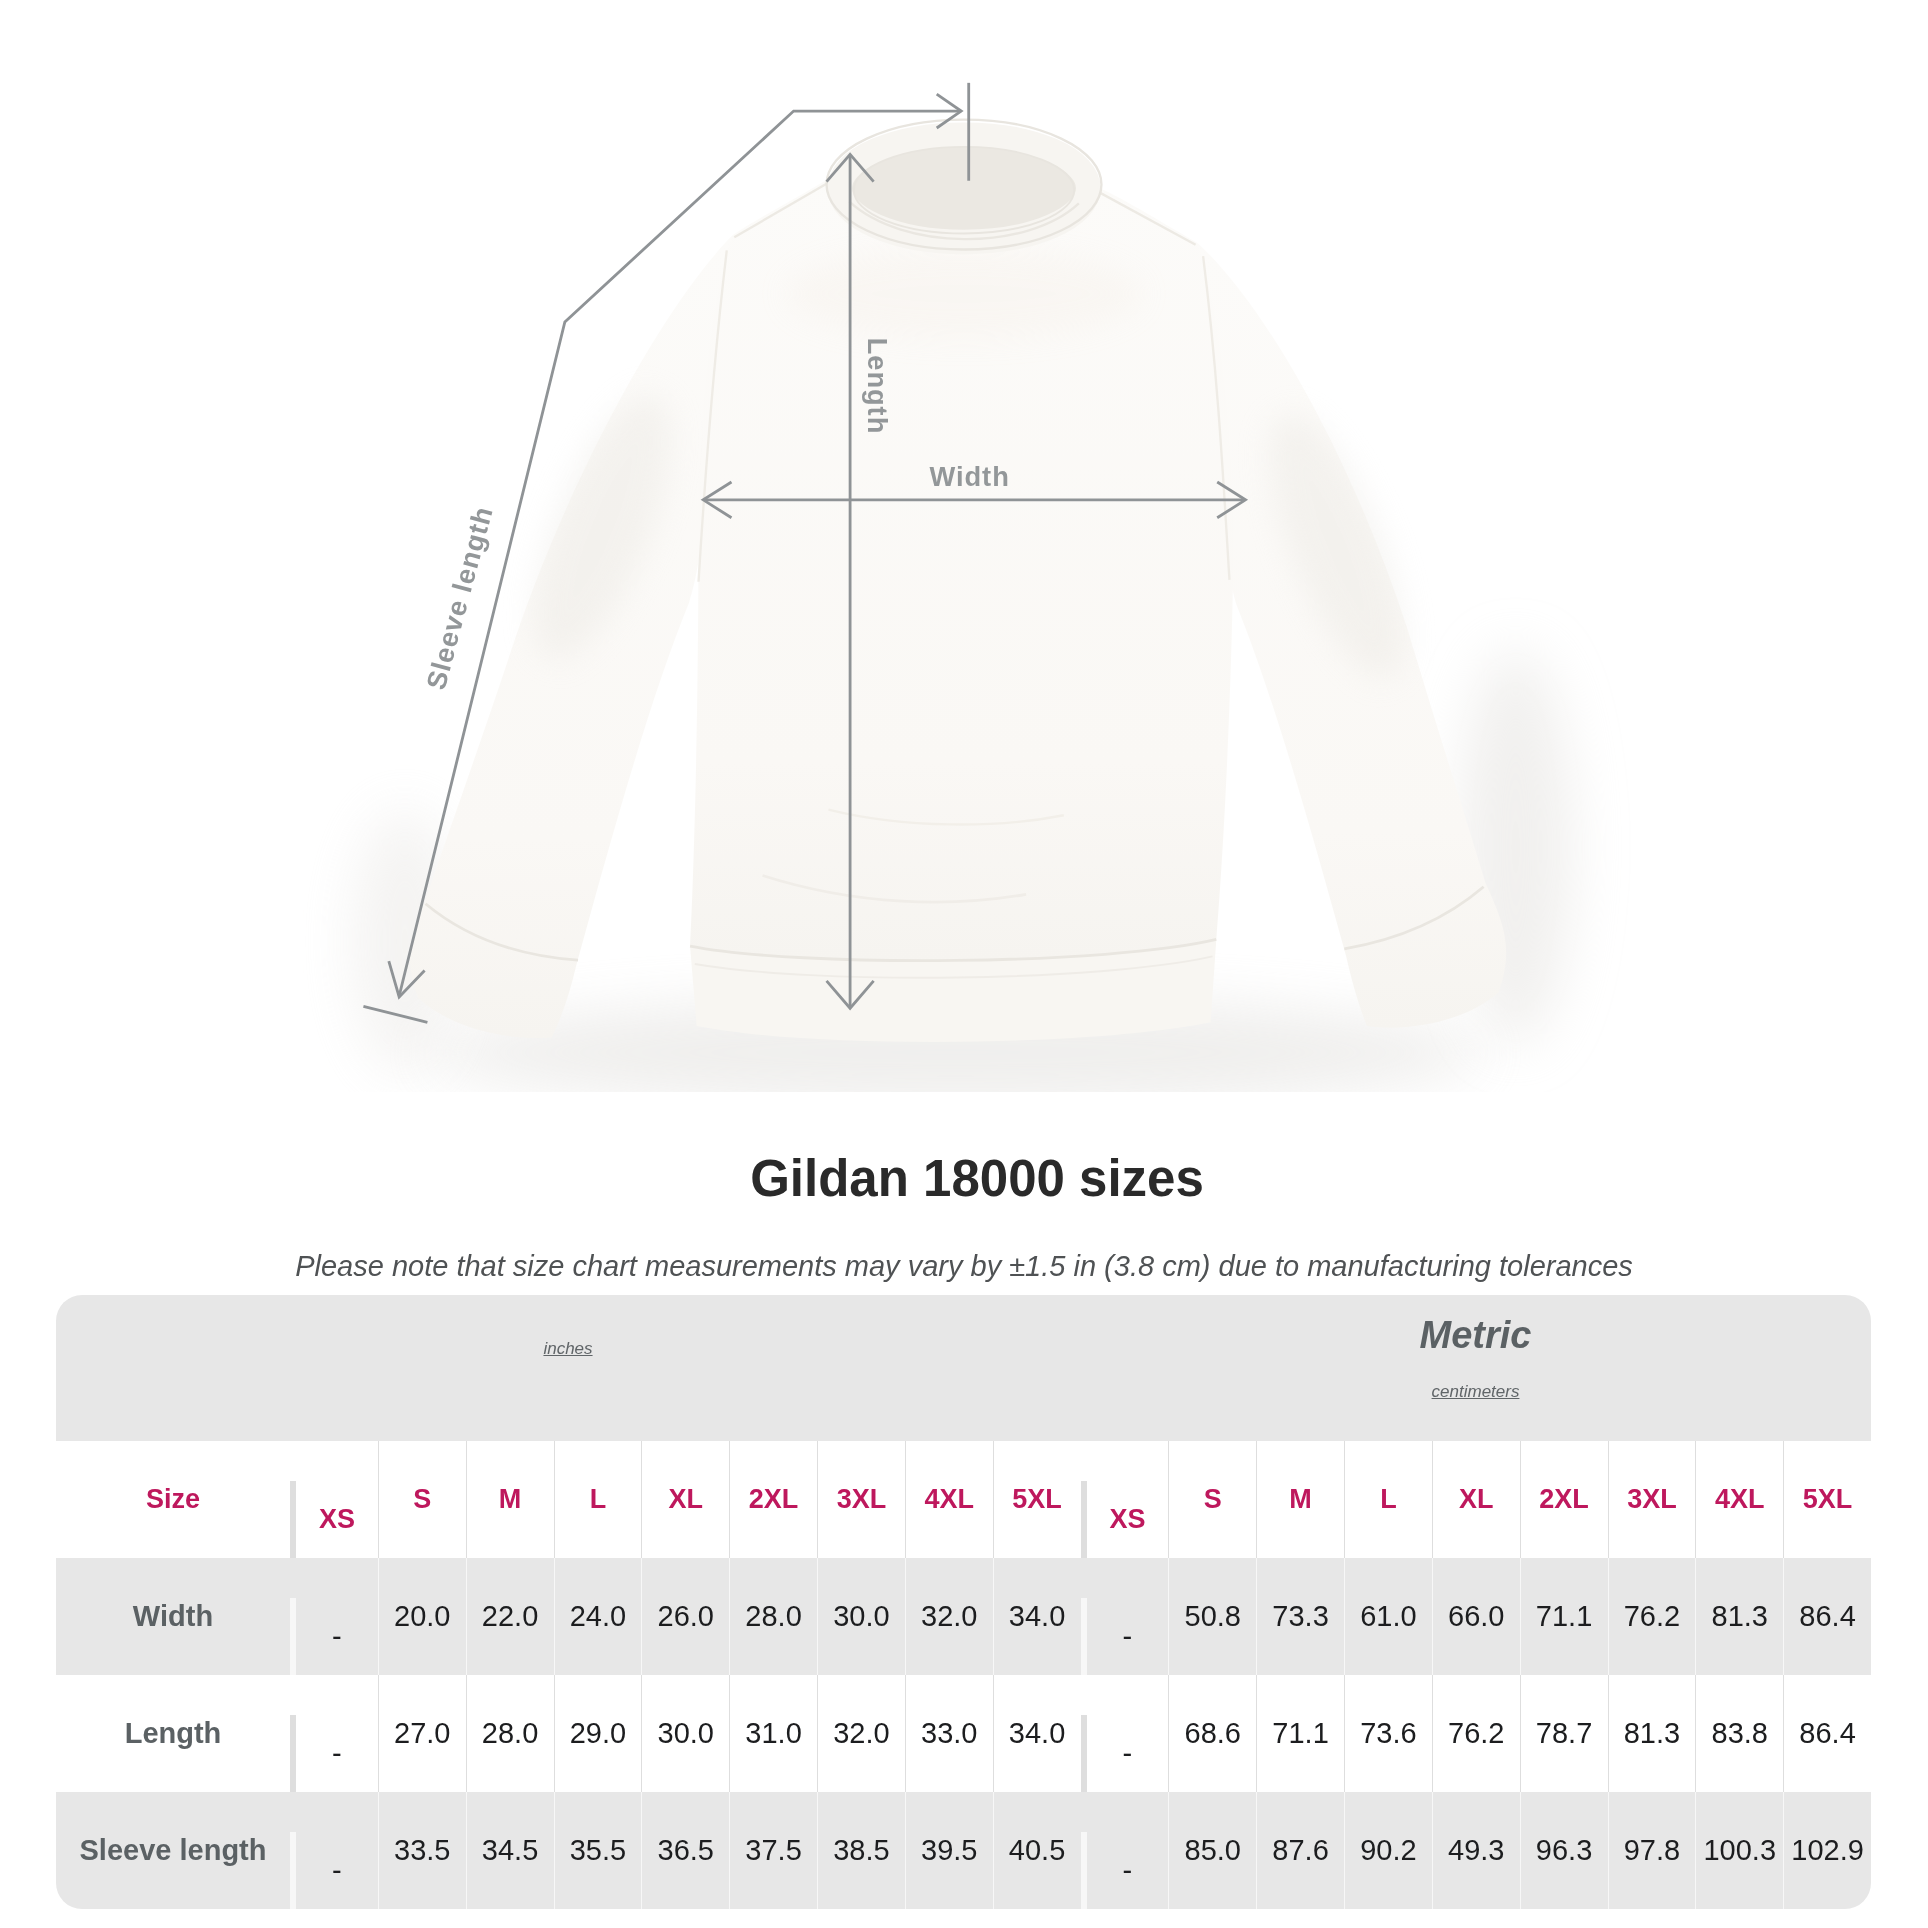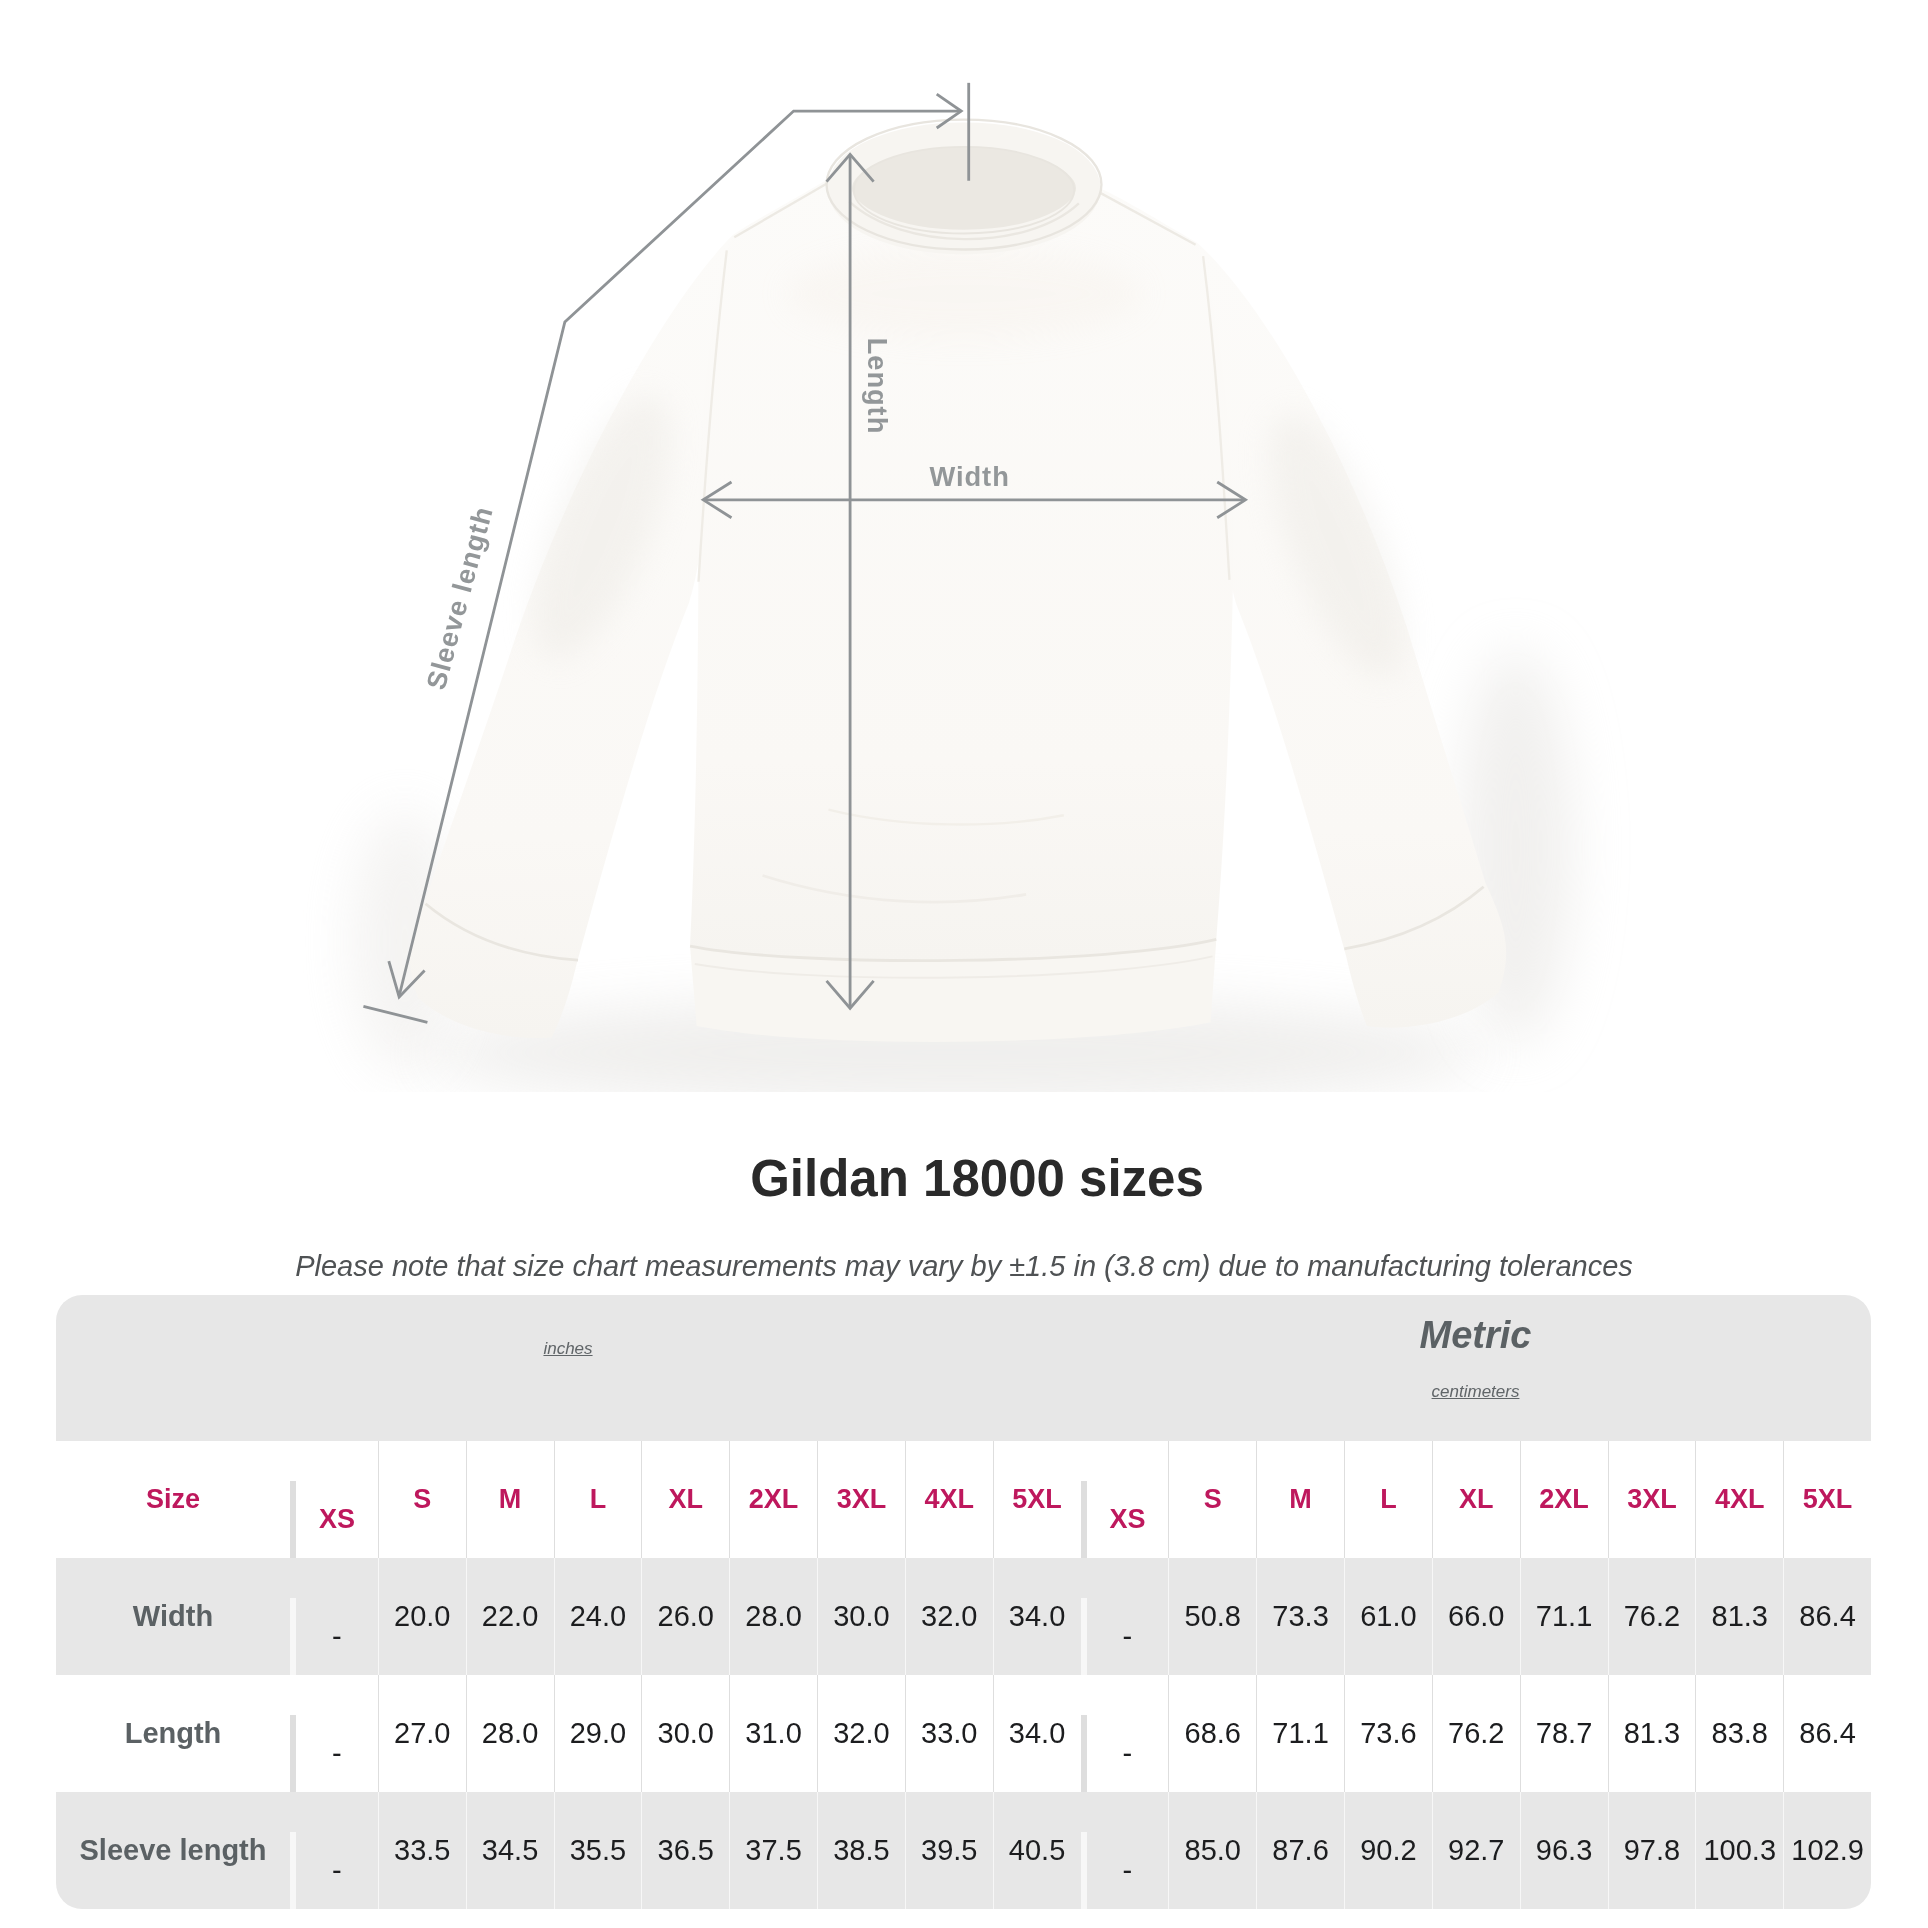--- a/index.html
+++ b/index.html
@@ -249,21 +249,21 @@
           <div class="cell num">35.5</div>
           <div class="cell num">36.5</div>
           <div class="cell num">37.5</div>
           <div class="cell num">38.5</div>
           <div class="cell num">39.5</div>
           <div class="cell num">40.5</div>
           <div class="cell num thick">-</div>
           <div class="cell num">85.0</div>
           <div class="cell num">87.6</div>
           <div class="cell num">90.2</div>
-          <div class="cell num">92.7</div>
+          <div class="cell num">49.3</div>
           <div class="cell num">96.3</div>
           <div class="cell num">97.8</div>
           <div class="cell num">100.3</div>
           <div class="cell num">102.9</div>
         </div>
       </div>
   </div>
 
 </div>
 

